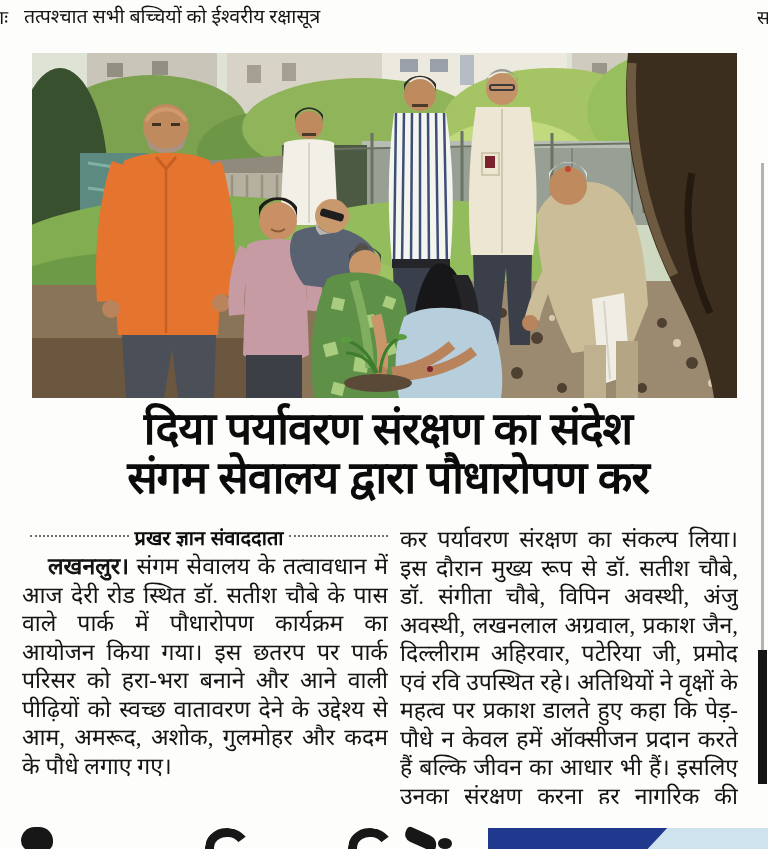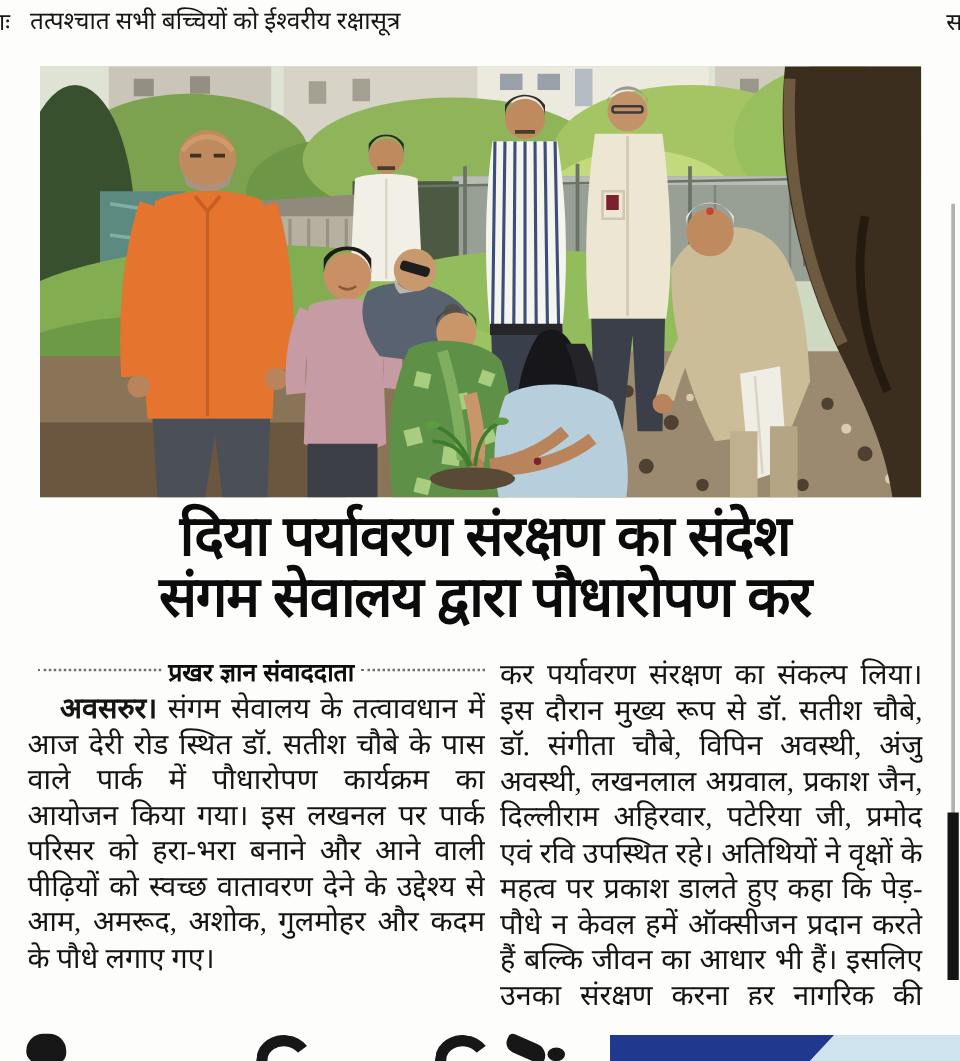--- a/index.html
+++ b/index.html
@@ -308,21 +308,21 @@
     <div>संगम सेवालय द्वारा पौधारोपण कर</div>
   </div>
 
   <div class="byline-row">
     <span class="leader"></span>
     <span class="byline-text">प्रखर ज्ञान संवाददाता</span>
     <span class="leader"></span>
   </div>
 
   <div class="col col-left">
-    <p class="indent"><span class="lede">अवसरुर।</span><span> संगम सेवालय के तत्वावधान में आज देरी रोड स्थित डॉ. सतीश चौबे के पास वाले पार्क में पौधारोपण कार्यक्रम का आयोजन किया गया। इस लखनल पर पार्क परिसर को हरा-भरा बनाने और आने वाली पीढ़ियों को स्वच्छ वातावरण देने के उद्देश्य से आम, अमरूद, अशोक, गुलमोहर और कदम के पौधे लगाए गए।</span></p>
+    <p class="indent"><span class="lede">लखनलुर।</span><span> संगम सेवालय के तत्वावधान में आज देरी रोड स्थित डॉ. सतीश चौबे के पास वाले पार्क में पौधारोपण कार्यक्रम का आयोजन किया गया। इस छतरप पर पार्क परिसर को हरा-भरा बनाने और आने वाली पीढ़ियों को स्वच्छ वातावरण देने के उद्देश्य से आम, अमरूद, अशोक, गुलमोहर और कदम के पौधे लगाए गए।</span></p>
   </div>
   <div class="col col-right">
     <p>कर पर्यावरण संरक्षण का संकल्प लिया। इस दौरान मुख्य रूप से डॉ. सतीश चौबे, डॉ. संगीता चौबे, विपिन अवस्थी, अंजु अवस्थी, लखनलाल अग्रवाल, प्रकाश जैन, दिल्लीराम अहिरवार, पटेरिया जी, प्रमोद एवं रवि उपस्थित रहे। अतिथियों ने वृक्षों के महत्व पर प्रकाश डालते हुए कहा कि पेड़-पौधे न केवल हमें ऑक्सीजन प्रदान करते हैं बल्कि जीवन का आधार भी हैं। इसलिए उनका संरक्षण करना हर नागरिक की जिम्मेदारी है।</p>
   </div>
 
   <div class="rule-gray"></div>
   <div class="rule-black"></div>
 
   <div class="frag frag1"></div>
   <div class="frag frag2"></div>

